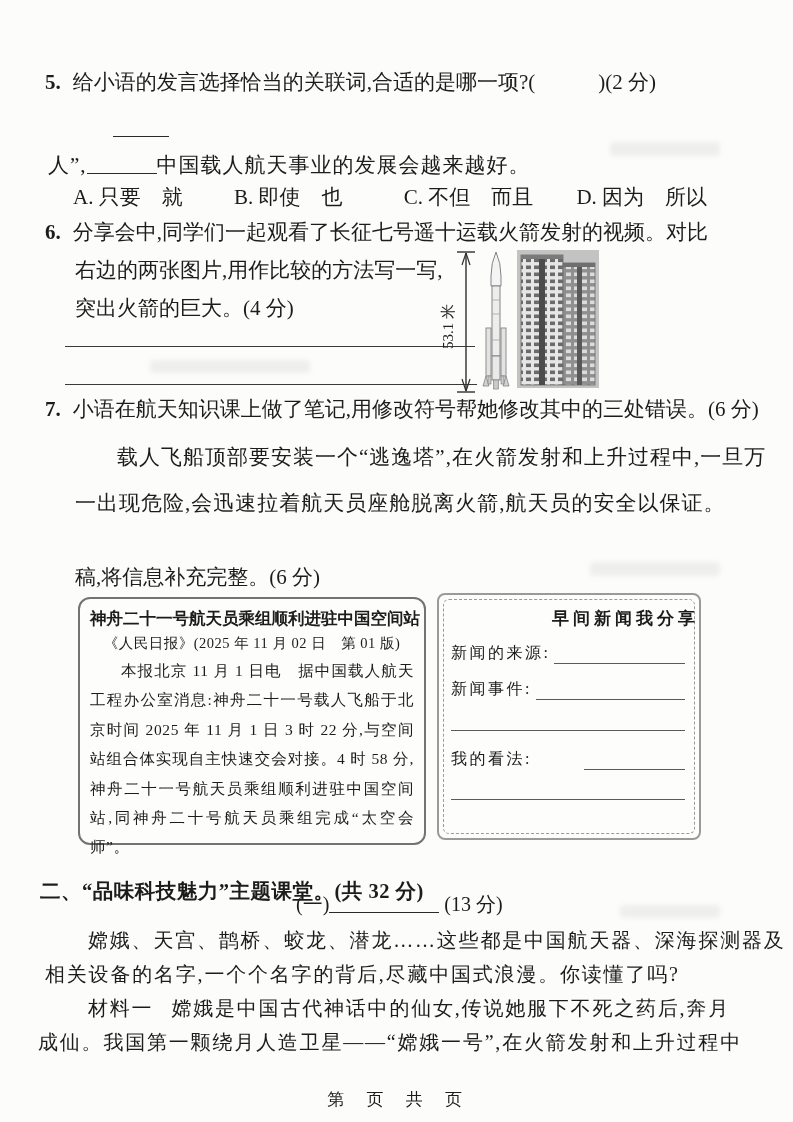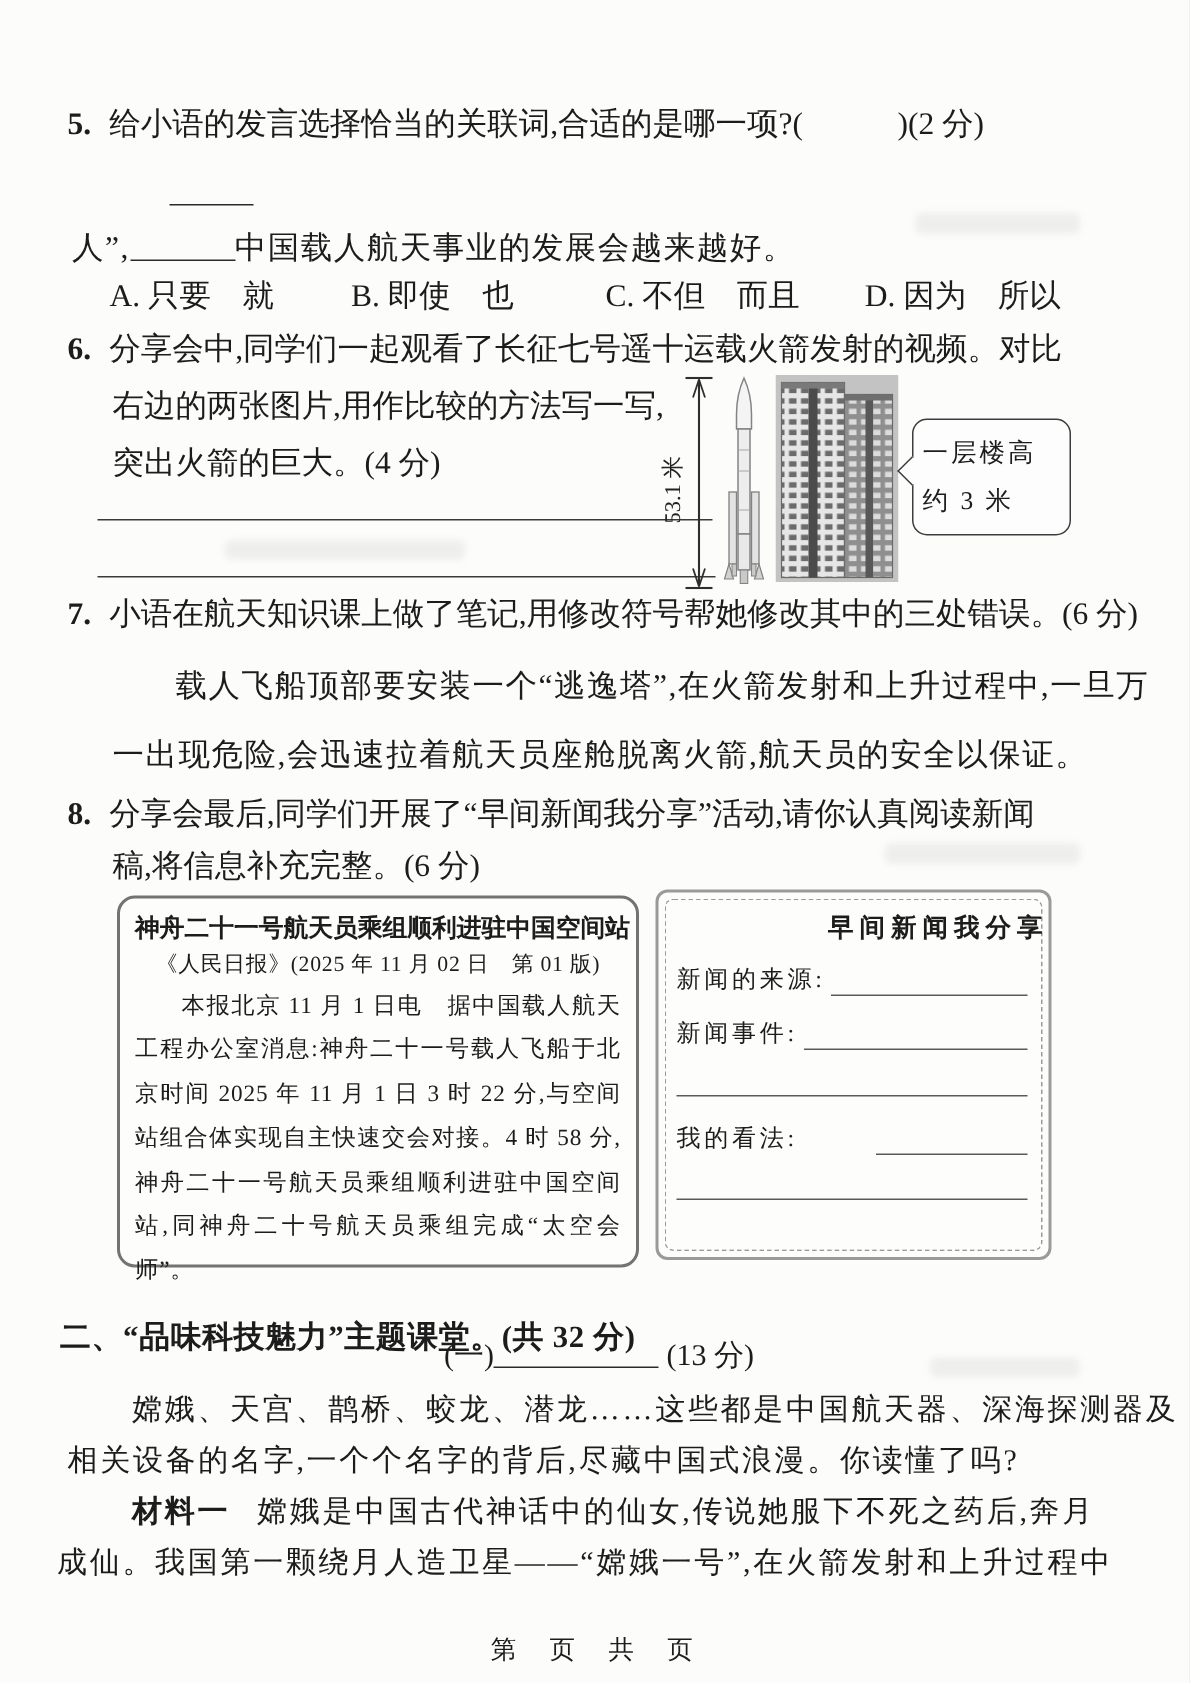--- a/index.html
+++ b/index.html
@@ -127,35 +127,27 @@
     </defs>
     <rect width="82" height="138" fill="#c3c3c3"></rect>
     <rect x="4" y="5" width="42" height="130" fill="url(#winA)" stroke="#6a6a6a" stroke-width="0.8"></rect>
     <rect x="46" y="13" width="32" height="122" fill="url(#winB)" stroke="#6a6a6a" stroke-width="0.8"></rect>
     <rect x="22" y="5" width="6" height="130" fill="#4b4b4b"></rect>
     <rect x="60" y="13" width="5" height="122" fill="#585858"></rect>
     <rect x="4" y="5" width="42" height="4" fill="#7a7a7a"></rect>
     <rect x="46" y="13" width="32" height="4" fill="#6f6f6f"></rect>
   </svg>
 
-  <div class="bubble">
-    <div class="bubble-tail"></div>
-    <div class="ln">一层楼高</div>
-    <div class="ln">约 3 米</div>
-  </div>
 
   <div class="abs q-line" style="left:45px; top:395px;">
     <span class="qnum">7.</span><span>小语在航天知识课上做了笔记,用修改符号帮她修改其中的三处错误。(6 分)</span>
   </div>
   <div class="abs q-line kai" style="left:117px; top:443px;">载人飞船顶部要安装一个“逃逸塔”,在火箭发射和上升过程中,一旦万</div>
   <div class="abs q-line kai" style="left:75px; top:489px;">一出现危险,会迅速拉着航天员座舱脱离火箭,航天员的安全以保证。</div>
 
-  <div class="abs q-line" style="left:45px; top:528px;">
-    <span class="qnum">8.</span><span>分享会最后,同学们开展了“早间新闻我分享”活动,请你认真阅读新闻</span>
-  </div>
   <div class="abs q-line" style="left:75px; top:563px;">稿,将信息补充完整。(6 分)</div>
 
   <div class="news-box">
     <div class="news-headline">神舟二十一号航天员乘组顺利进驻中国空间站</div>
     <div class="news-source">《人民日报》(2025 年 11 月 02 日　第 01 版)</div>
     <div class="news-body">本报北京 11 月 1 日电　据中国载人航天工程办公室消息:神舟二十一号载人飞船于北京时间 2025 年 11 月 1 日 3 时 22 分,与空间站组合体实现自主快速交会对接。4 时 58 分,神舟二十一号航天员乘组顺利进驻中国空间站,同神舟二十号航天员乘组完成“太空会师”。</div>
   </div>
 
   <div class="share-box">
     <div class="share-inner"></div>
@@ -179,19 +171,19 @@
   <div class="abs sec-head hei" style="left:40px; top:853px;">二、“品味科技魅力”主题课堂。(共 32 分)</div>
 
   <div class="abs q-line" style="left:296px; top:890px; font-size:20px;">
     <span>(一)</span><span class="blank" style="width:110px;"></span> <span>(13 分)</span>
   </div>
 
   <div class="abs q-line body20" style="left:88px; top:926px;">嫦娥、天宫、鹊桥、蛟龙、潜龙……这些都是中国航天器、深海探测器及</div>
   <div class="abs q-line body20" style="left:45px; top:960px;">相关设备的名字,一个个名字的背后,尽藏中国式浪漫。你读懂了吗?</div>
 
   <div class="abs q-line body20" style="left:88px; top:994px;">
-    <span style="font-weight:bold; margin-right:18px;">材料一</span><span>嫦娥是中国古代神话中的仙女,传说她服下不死之药后,奔月</span>
+    <span style="font-weight:normal; margin-right:18px;">材料一</span><span>嫦娥是中国古代神话中的仙女,传说她服下不死之药后,奔月</span>
   </div>
   <div class="abs q-line body20" style="left:38px; top:1028px;">成仙。我国第一颗绕月人造卫星——“嫦娥一号”,在火箭发射和上升过程中</div>
 
   <div class="footer">第 页 共 页</div>
 
 </div>
 
 </body></html>

